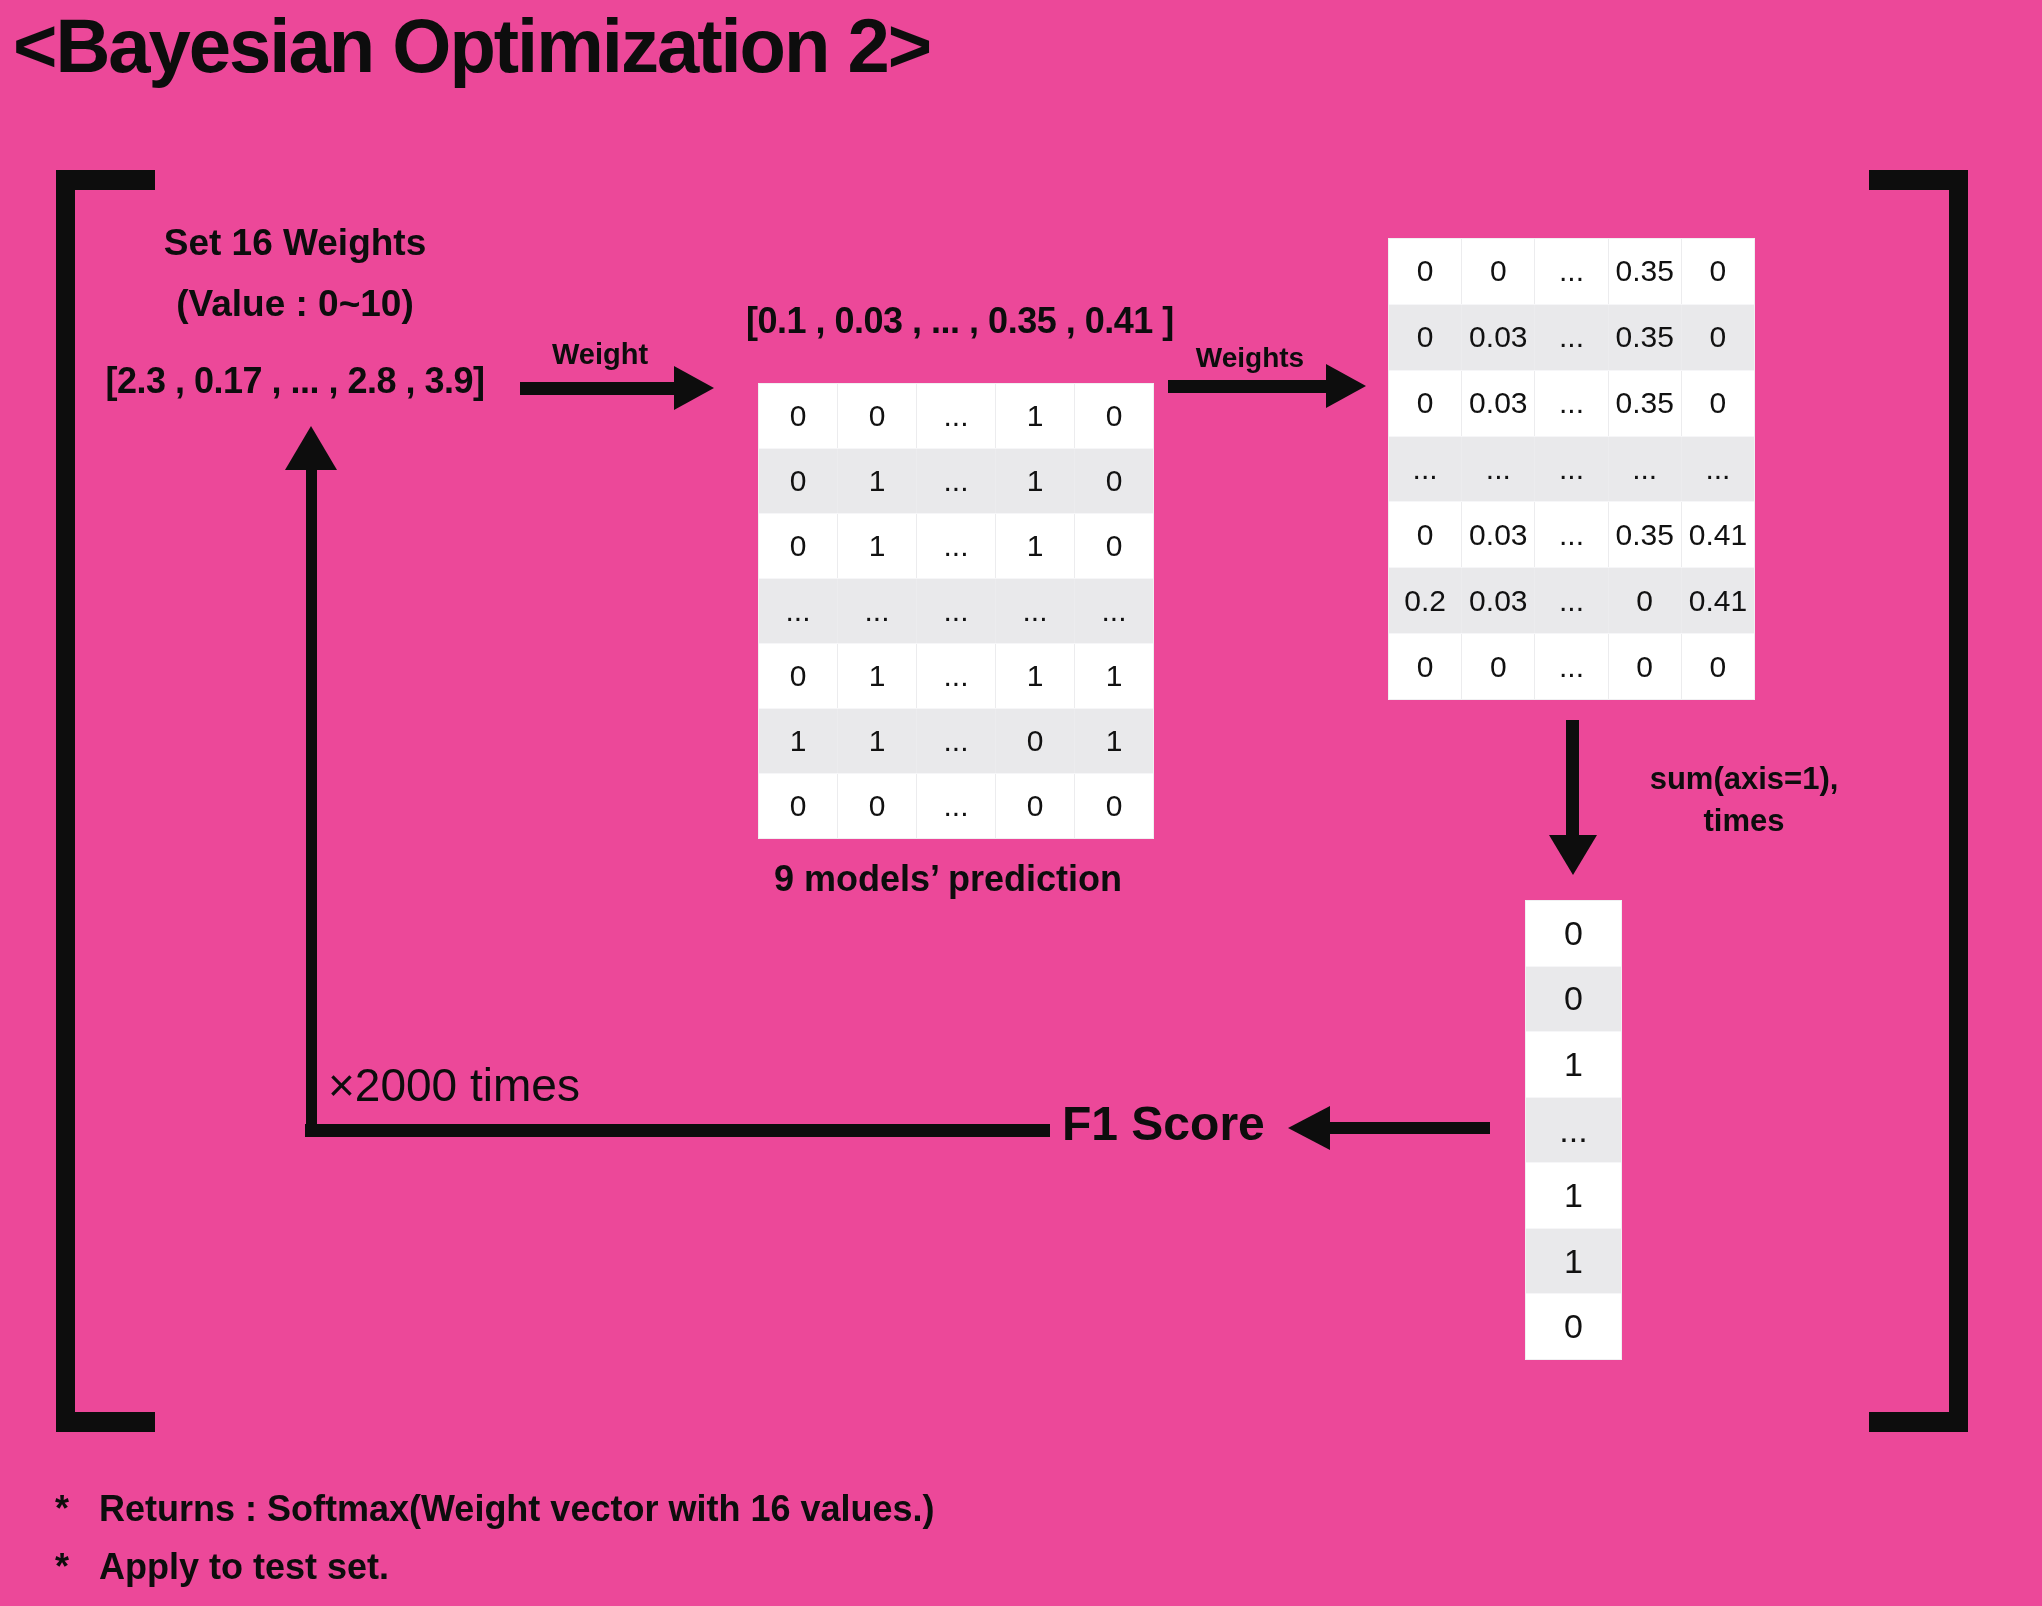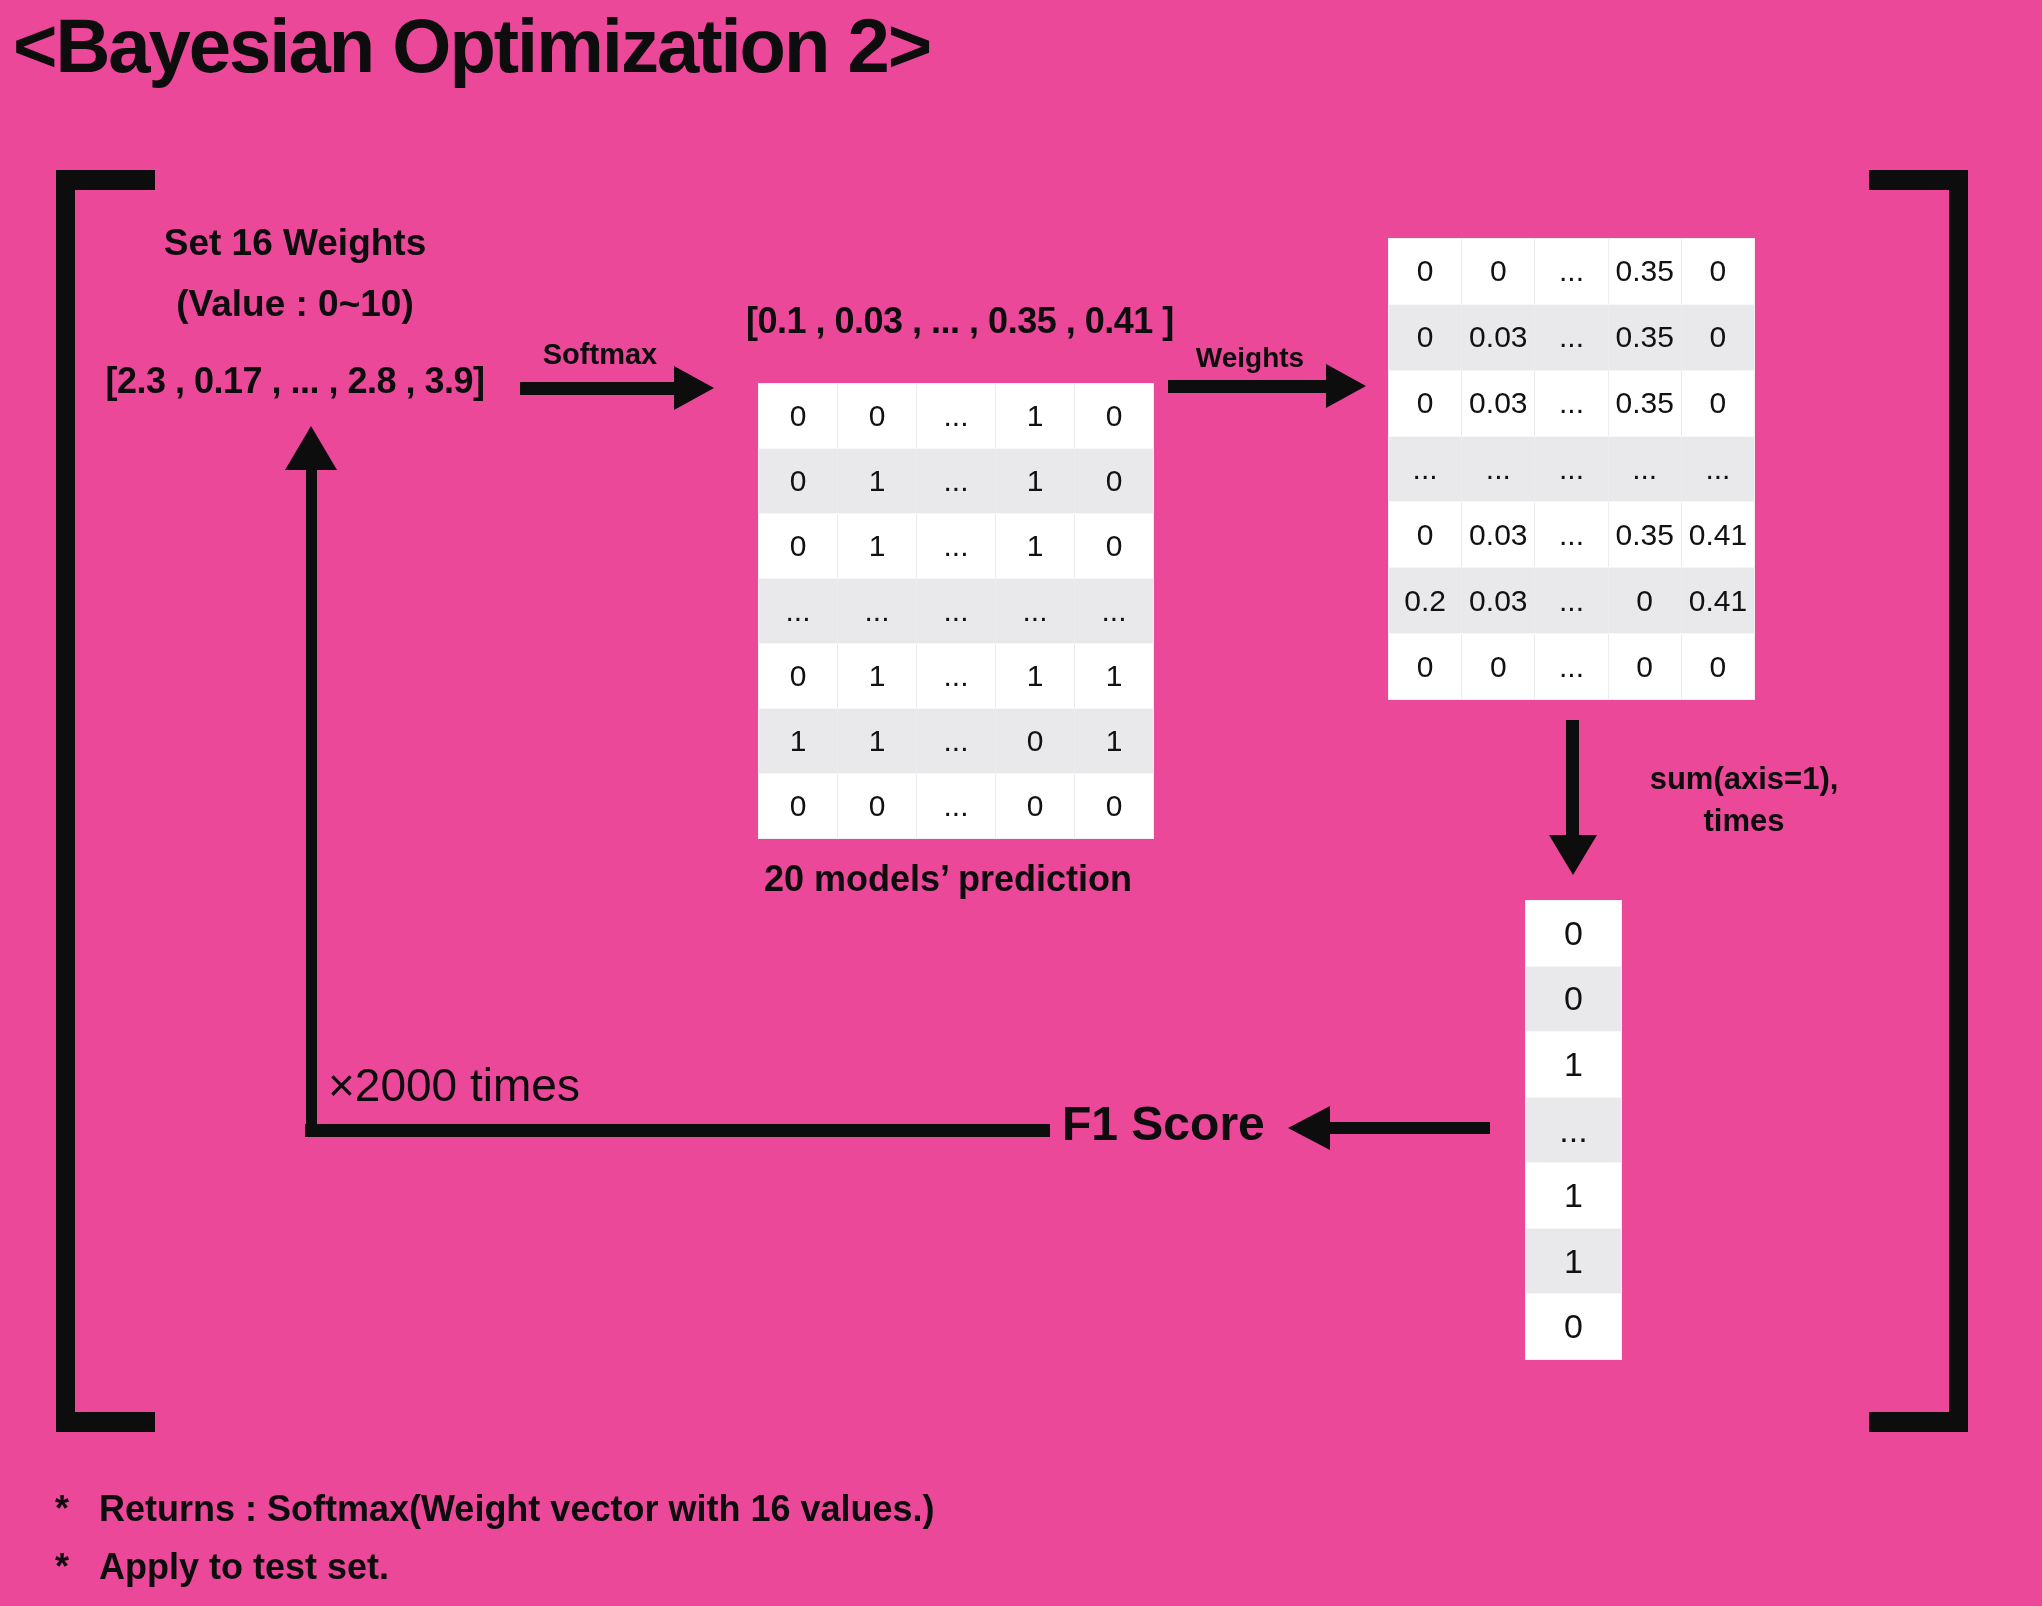--- a/index.html
+++ b/index.html
@@ -56,21 +56,21 @@
 
   <div class="abs bracket left"></div>
   <div class="abs bracket right"></div>
 
   <div class="abs wheading">
     <div>Set 16 Weights</div>
     <div>(Value : 0~10)</div>
   </div>
   <div class="abs wvector">[2.3 , 0.17 , ... , 2.8 , 3.9]</div>
 
-  <div class="abs alabel" style="left:510px;top:338px;width:180px;">Softmax</div>
+  <div class="abs alabel" style="left:510px;top:338px;width:180px;">Weight</div>
   <div class="abs hline" style="left:520px;top:382px;width:156px;"></div>
   <div class="abs tri right" style="left:674px;top:366px;"></div>
 
   <div class="abs softmax-vec">[0.1 , 0.03 , ... , 0.35 , 0.41 ]</div>
 
   <div class="abs dtable" style="left:758px;top:383px;width:396px;height:456px;">
       <div class="trow">
         <div class="tcell">0</div>
         <div class="tcell">0</div>
         <div class="tcell">...</div>
@@ -113,21 +113,21 @@
         <div class="tcell">1</div>
       </div>
       <div class="trow">
         <div class="tcell">0</div>
         <div class="tcell">0</div>
         <div class="tcell">...</div>
         <div class="tcell">0</div>
         <div class="tcell">0</div>
       </div>
     </div>
-  <div class="abs caption">20 models’ prediction</div>
+  <div class="abs caption">9 models’ prediction</div>
 
   <div class="abs alabel" style="left:1160px;top:342px;width:180px;font-size:28px;">Weights</div>
   <div class="abs hline" style="left:1168px;top:380px;width:160px;"></div>
   <div class="abs tri right" style="left:1326px;top:364px;"></div>
 
   <div class="abs dtable" style="left:1388px;top:238px;width:367px;height:462px;">
       <div class="trow">
         <div class="tcell">0</div>
         <div class="tcell">0</div>
         <div class="tcell">...</div>

